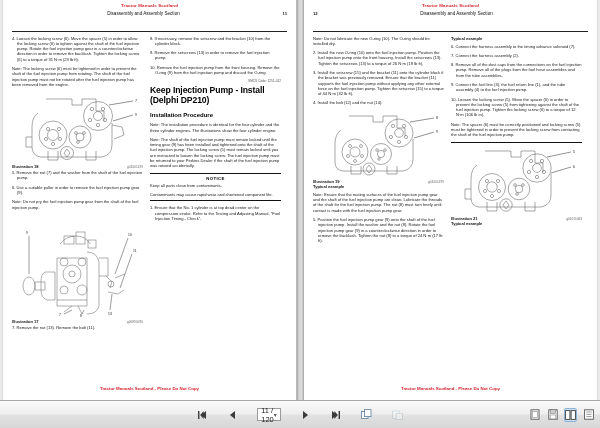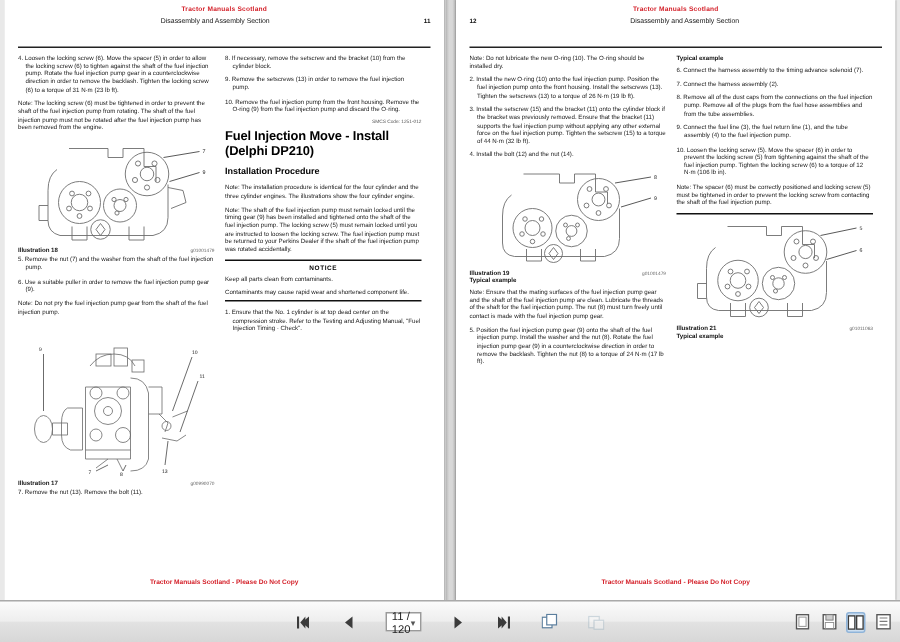--- a/index.html
+++ b/index.html
@@ -220,21 +220,21 @@
 
           <p class="b ind">7. Remove the nut (13). Remove the bolt (11).</p>
         </div>
 
         <div class="col">
           <p class="b ind">8. If necessary, remove the setscrew and the bracket (10) from the cylinder block.</p>
           <p class="b ind">9. Remove the setscrews (13) in order to remove the fuel injection pump.</p>
           <p class="b ind">10. Remove the fuel injection pump from the front housing. Remove the O-ring (9) from the fuel injection pump and discard the O-ring.</p>
 
           <div class="codeno">SMCS Code: 1251-012</div>
-          <h1 class="title">Fuel Injection Move - Install (Delphi DP210)</h1>
+          <h1 class="title">Keep Injection Pump - Install (Delphi DP210)</h1>
           <h2 class="sub">Installation Procedure</h2>
 
           <p class="note">Note: The installation procedure is identical for the four cylinder and the three cylinder engines. The illustrations show the four cylinder engine.</p>
           <p class="note">Note: The shaft of the fuel injection pump must remain locked until the timing gear (9) has been installed and tightened onto the shaft of the fuel injection pump. The locking screw (5) must remain locked until you are instructed to loosen the locking screw. The fuel injection pump must be returned to your Perkins Dealer if the shaft of the fuel injection pump was rotated accidentally.</p>
 
           <div class="notice">
             <div class="hd">NOTICE</div>
             <p class="b">Keep all parts clean from contaminants.</p>
             <p class="b" style="margin-bottom:0">Contaminants may cause rapid wear and shortened component life.</p>
           </div>

